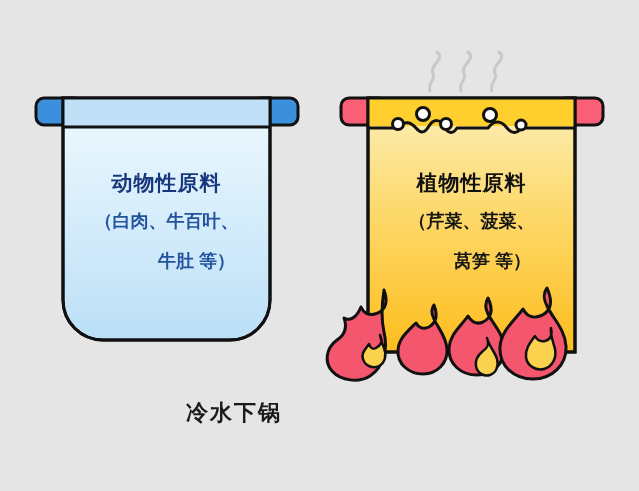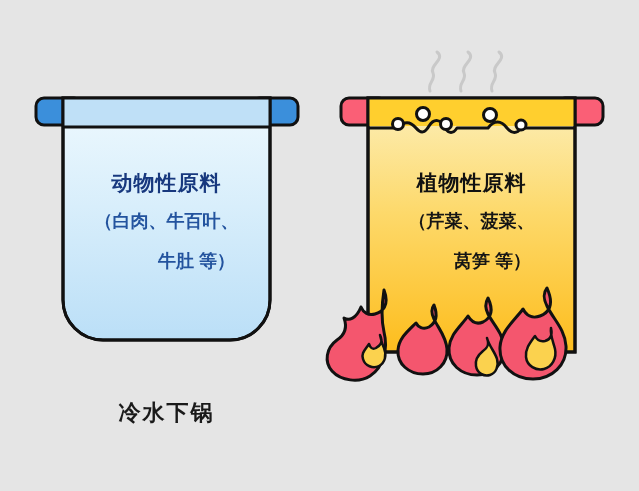--- a/index.html
+++ b/index.html
@@ -15,21 +15,21 @@
   .cap-layer{position:absolute;left:0;top:0;width:639px;height:491px;pointer-events:none;}
   .pot-text{
     position:absolute;text-align:center;
     line-height:1.0;
     white-space:nowrap;
     pointer-events:none;
   }
   .t-title{font-size:21px;font-weight:bold;letter-spacing:1px;}
   .t-sub{font-size:18px;font-weight:bold;letter-spacing:0px;text-align:center;}
   .caption{
-    position:absolute;text-align:center;
+    position:absolute;text-align:right;
     font-size:22px;font-weight:bold;color:#1a1a1a;
     letter-spacing:2px;white-space:nowrap;
   }
   .left-title{color:#17387e;}
   .left-sub{color:#23539e;}
   .right-title{color:#111111;}
   .right-sub{color:#151515;}
 </style>
 </head>
 <body>

